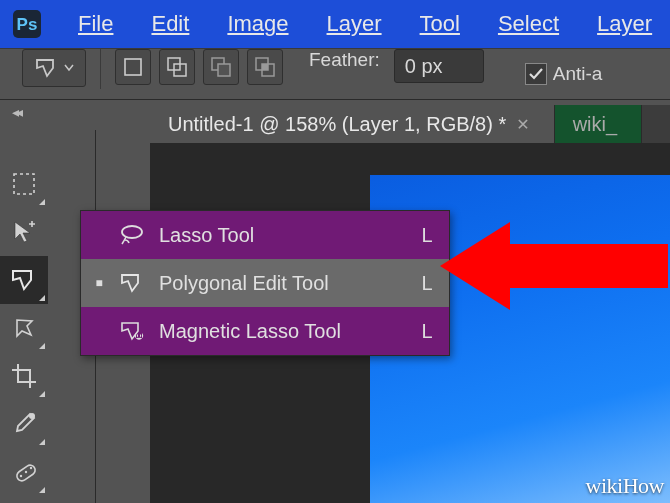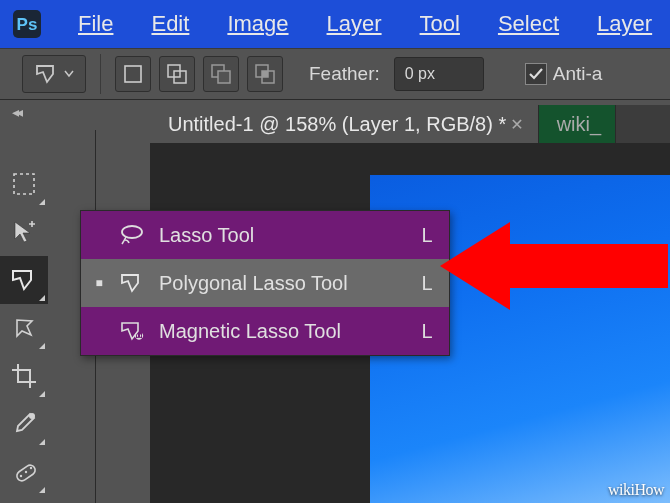--- a/index.html
+++ b/index.html
@@ -1,48 +1,48 @@
 <!DOCTYPE html>
 <html><head>
 <meta charset="utf-8">
 <style>
   * { margin: 0; padding: 0; box-sizing: border-box; font-family: "Segoe UI", Tahoma, sans-serif; }
   body { width: 670px; height: 503px; background: #535353; overflow: hidden; position: relative; }
   .menubar { height: 48px; background: #1d4ed8; display: flex; align-items: center; padding: 0 10px; gap: 30px; color: #e8e8e8; font-size: 22px; }
   .logo { width: 34px; height: 34px; display: flex; align-items: center; justify-content: center; }
   .menu-item { cursor: pointer; padding: 4px 4px; text-decoration: underline; }
-  .optionsbar { height: 52px; background: #535353; border-top: 1px solid #3a3a3a; border-bottom: 1px solid #2a2a2a; display: flex; align-items: center; padding-left: 22px; gap: 8px; color: #d8d8d8; font-size: 19px; }
+  .optionsbar { height: 52px; background: #535353; border-top: 1px solid #3a3a3a; border-bottom: 1px solid #2a2a2a; display: flex; padding-left: 22px; gap: 8px; color: #d8d8d8; font-size: 19px; }
   .tool-preset { width: 64px; height: 38px; border: 1px solid #2f2f2f; background: #4a4a4a; display: flex; align-items: center; justify-content: center; gap: 4px; border-radius: 3px; }
   .divider { width: 1px; height: 40px; background: #3a3a3a; margin: 0 6px; }
   .mode-btn { width: 36px; height: 36px; border: 1px solid #2f2f2f; background: #4a4a4a; display: flex; align-items: center; justify-content: center; border-radius: 3px; }
   .feather-label { margin-left: 18px; }
-  .feather-input { width: 90px; height: 34px; background: #3a3a3a; border: 1px solid #2a2a2a; color: #d8d8d8; font-size: 16px; padding: 0 10px; border-radius: 3px; margin-left: 6px; }
+  .feather-input { width: 90px; height: 34px; background: #3a3a3a; border: 1px solid #2a2a2a; color: #d8d8d8; font-size: 20px; padding: 0 10px; border-radius: 3px; margin-left: 6px; }
   .antialias { display: flex; align-items: center; gap: 6px; margin-left: 33px; }
   .check { width: 22px; height: 22px; border: 1px solid #888; background: #3a3a3a; display: flex; align-items: center; justify-content: center; }
   .collapse { width: 30px; height: 20px; margin-left: 12px; margin-top: 4px; color: #bbb; font-size: 14px; letter-spacing: -3px; }
   .tabbar { position: absolute; top: 105px; left: 150px; right: 0; height: 38px; background: #3c3c3c; display: flex; align-items: center; }
-  .tab { height: 38px; display: flex; align-items: center; padding: 0 14px 0 18px; color: #e8e8e8; font-size: 20px; background: #535353; border-right: 1px solid #2a2a2a; gap: 4px; }
+  .tab { height: 38px; display: flex; align-items: center; padding: 0 24px 0 18px; color: #e8e8e8; font-size: 20px; background: #535353; border-right: 1px solid #2a2a2a; gap: 10px; }
   .tab.active { background: #535353; }
   .tab:not(.active) { background: #14532d; color: #aaa; }
   .tab-close { color: #aaa; font-size: 16px; }
   .canvas-area { position: absolute; top: 143px; left: 150px; right: 0; bottom: 0; background: #282828; }
   .canvas { position: absolute; top: 32px; left: 220px; right: 0; bottom: 0; background: linear-gradient(165deg, #0a5de0 0%, #0e6ff0 35%, #1b85fa 70%, #7cbdfd 100%); }
   .toolbox { position: absolute; top: 130px; left: 0; width: 96px; bottom: 0; background: #535353; border-right: 1px solid #2a2a2a; padding-top: 30px; display: flex; flex-wrap: wrap; align-content: flex-start; }
   .tool { width: 48px; height: 48px; display: flex; align-items: center; justify-content: center; position: relative; }
   .tool.selected { background: #2a2a2a; }
   .tool-badge { position: absolute; bottom: 3px; right: 3px; width: 0; height: 0; border-right: 6px solid #ccc; border-top: 6px solid transparent; }
   .flyout { position: absolute; top: 210px; left: 80px; width: 370px; background: #701a75; border: 1px solid #2a2a2a; box-shadow: 2px 3px 8px rgba(0,0,0,.4); z-index: 10; }
   .flyout-row { height: 48px; display: flex; align-items: center; padding: 0 12px; color: #e0e0e0; font-size: 20px; gap: 12px; cursor: pointer; }
   .flyout-row.selected { background: #6a6a6a; }
   .fly-mark { width: 12px; text-align: center; color: #ddd; font-size: 12px; }
   .fly-icon { width: 30px; height: 30px; display: flex; align-items: center; justify-content: center; }
   .fly-label { flex: 1; }
   .fly-short { width: 20px; text-align: center; color: #ddd; }
   .arrow { position: absolute; top: 216px; left: 440px; z-index: 20; }
-  .wikihow { position: absolute; bottom: 4px; right: 6px; color: #fff; font-family: Georgia, serif; font-size: 16px; text-shadow: 0 1px 3px rgba(0,0,0,.7); letter-spacing: -0.5px; }
+  .wikihow { position: absolute; bottom: 4px; right: 6px; color: #fff; font-family: Georgia, serif; font-size: 22px; text-shadow: 0 1px 3px rgba(0,0,0,.7); letter-spacing: -0.5px; }
 </style>
 </head>
 <body>
 
 <div class="menubar">
   <div class="logo">
     <svg width="30" height="30" viewBox="0 0 30 30">
         <rect x="1" y="1" width="28" height="28" rx="5" fill="#1a2636"></rect>
         <text x="15" y="21" text-anchor="middle" fill="#5ec3f7" font-size="17" font-weight="bold" font-family="Arial">Ps</text>
       </svg>
@@ -184,21 +184,21 @@
     <span class="fly-label">Lasso Tool</span>
     <span class="fly-short">L</span>
   </div>
   <div class="flyout-row selected">
     <span class="fly-mark">■</span>
     <span class="fly-icon">
       <svg width="28" height="24" viewBox="0 0 28 24">
           <path d="M4 4 L20 4 L20 12 L14 20 L10 10 L4 12 Z" fill="none" stroke="#e6e6e6" stroke-width="1.8"></path>
         </svg>
     </span>
-    <span class="fly-label">Polygonal Lasso Tool</span>
+    <span class="fly-label">Polygonal Edit Tool</span>
     <span class="fly-short">L</span>
   </div>
   <div class="flyout-row">
     <span class="fly-mark"></span>
     <span class="fly-icon">
       <svg width="28" height="24" viewBox="0 0 28 24">
           <path d="M4 4 L20 4 L20 12 L14 20 L10 10 L4 12 Z" fill="none" stroke="#ddd" stroke-width="1.6"></path>
           <path d="M18 14 A4 4 0 1 0 24 14 L24 19 L22 19 L22 15 A2 2 0 1 1 20 15 L20 19 L18 19 Z" fill="#ddd"></path>
         </svg>
     </span>

